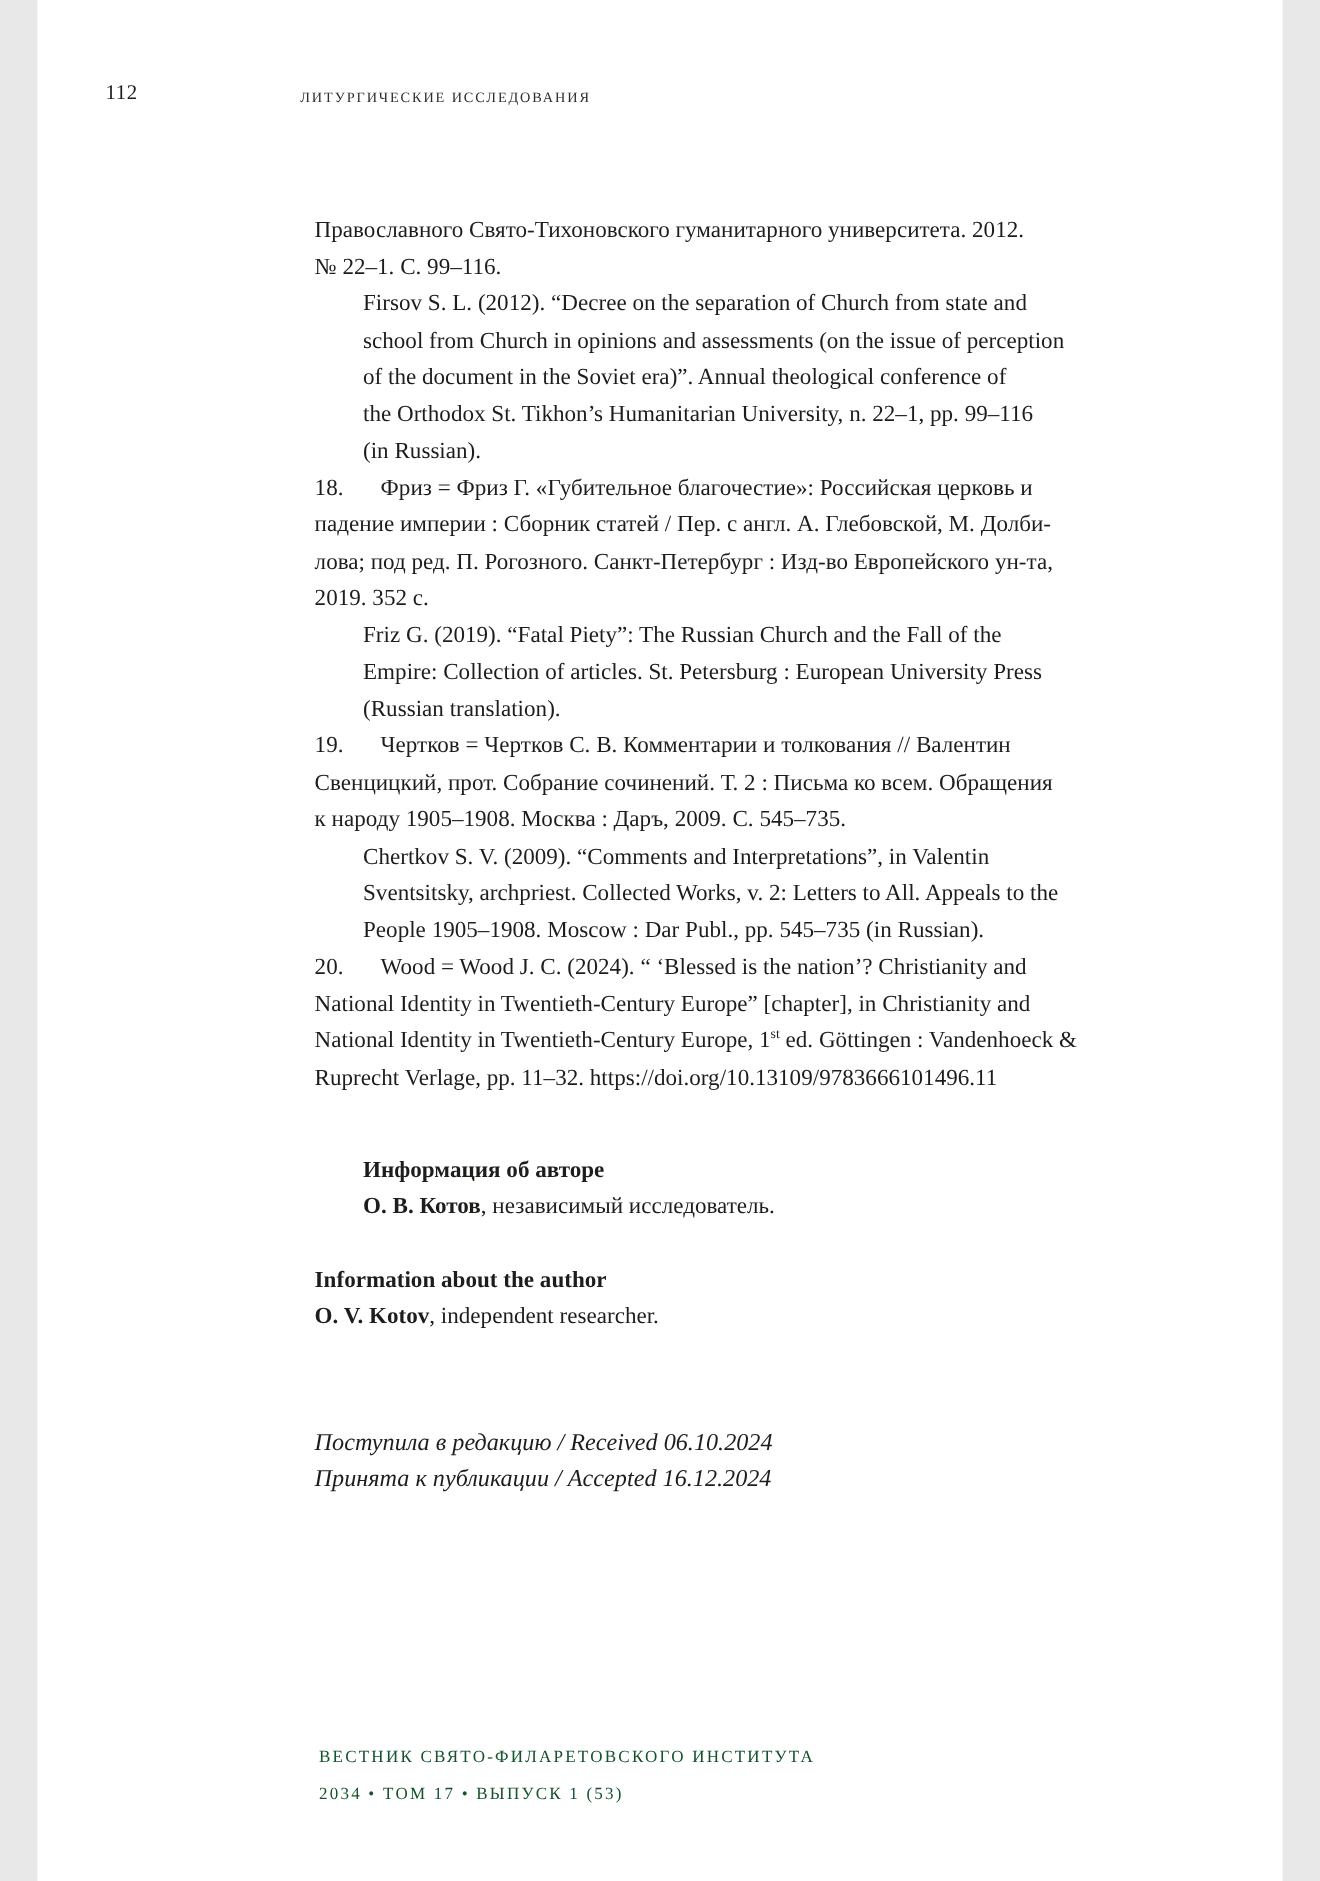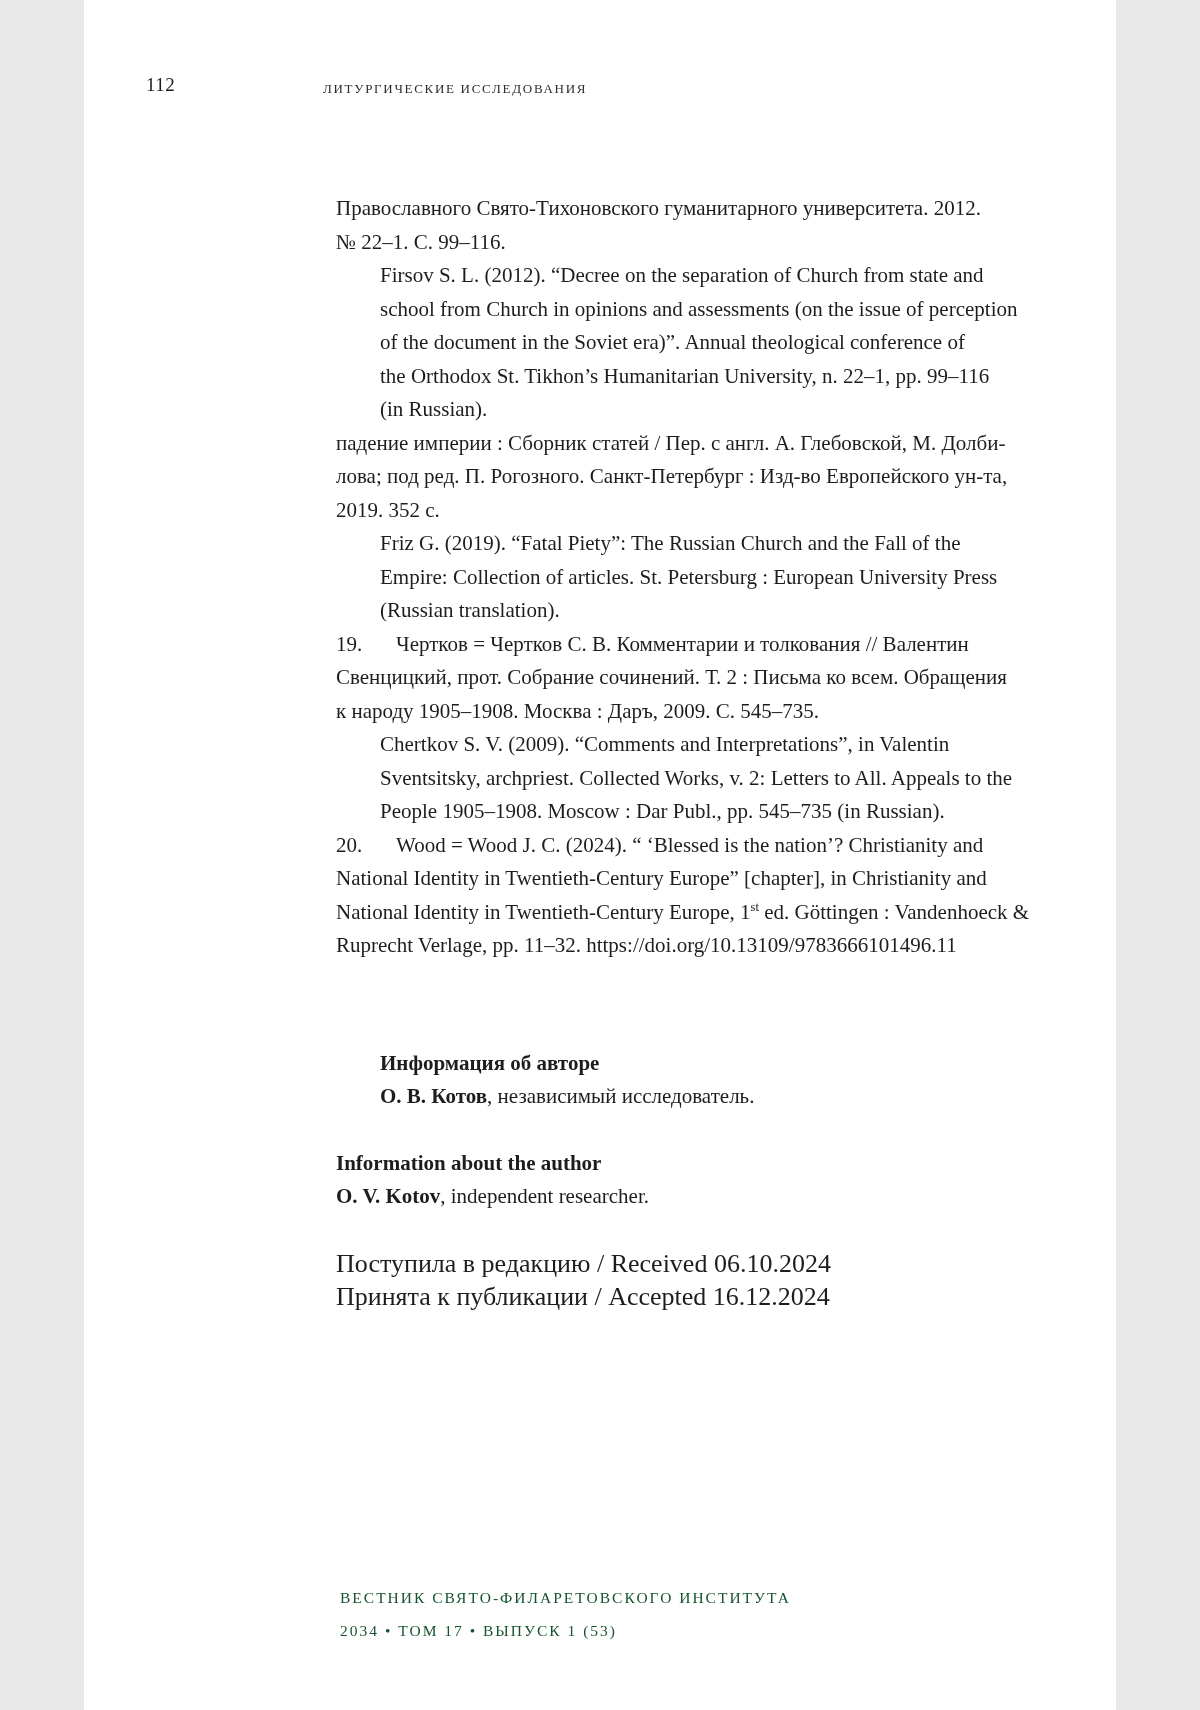--- a/index.html
+++ b/index.html
@@ -1,17 +1,17 @@
 <!DOCTYPE html>
 <html><head>
 <meta charset="utf-8">
 <style>
   html,body { margin:0; padding:0; background:#e8e8e8; }
   .page {
-    position:relative; width:1032px; height:1710px; margin:0 auto;
+    position:relative; width:1132px; height:1710px; margin:0 auto;
     background:#ffffff; color:#1d1d1b;
     font-family:"Liberation Serif","DejaVu Serif",serif;
     overflow:hidden;
   }
   
   .pagenum { position:absolute; left:62px; top:74px; font-size:19px; letter-spacing:0.5px; }
   .runtitle { position:absolute; left:239px; top:81px; font-size:13px; letter-spacing:1.7px; color:#2c2c2a; }
   
   .bib { position:absolute; left:252px; top:176px; font-size:21px; line-height:33.5px;margin-top:16px; }
   .bib .line { white-space:pre; }
@@ -20,21 +20,21 @@
   .i { }
   .sup { vertical-align:super; font-size:12.5px; line-height:0; letter-spacing:0; }
   .link { color:inherit; text-decoration:none; cursor:pointer; }
   
   .authors { position:absolute; left:252px; font-size:21px; line-height:33px; }
   .authors.ru { top:1047px;margin-left:44px; }
   .authors.en { top:1147px; }
   .bold { font-weight:bold; }
   .authors .row { white-space:pre; }
   
-  .dates { position:absolute; left:252px; top:1247px; font-size:26px; line-height:33px; }
+  .dates { position:absolute; left:252px; top:1294px; font-size:22px; line-height:33px;font-style:italic; }
   .dates .line { white-space:pre; }
   
   .footer { position:absolute; left:256px; top:1581px; font-size:15.5px; line-height:33px; letter-spacing:2px; color:#14532d; }
   .footer .line { white-space:pre; }
 </style>
 </head>
 <body>
 
 <div class="page">
 
@@ -42,20 +42,21 @@
   <span class="runtitle">ЛИТУРГИЧЕСКИЕ ИССЛЕДОВАНИЯ</span>
 
   <div class="bib">
       <div class="line flush"><span>Православного Свято-Тихоновского гуманитарного университета. 2012.</span></div>
       <div class="line flush"><span>№ 22–1. С. 99–116.</span></div>
       <div class="line trans"><span>Firsov S. L. (2012). “Decree on the separation of Church from state and</span></div>
       <div class="line trans"><span>school from Church in opinions and assessments (on the issue of perception</span></div>
       <div class="line trans"><span>of the document in the Soviet era)”. </span><span class="i">Annual theological conference of</span></div>
       <div class="line trans"><span class="i">the Orthodox St. Tikhon’s Humanitarian University</span><span>, n. 22–1, pp. 99–116</span></div>
       <div class="line trans"><span>(in Russian).</span></div>
+      <div class="line entry"><span class="num">18.</span><span class="i">Фриз</span><span> = Фриз Г. «Губительное благочестие»: Российская церковь и</span></div>
       <div class="line flush"><span>падение империи : Сборник статей / Пер. с англ. А. Глебовской, М. Долби-</span></div>
       <div class="line flush"><span>лова; под ред. П. Рогозного. Санкт-Петербург : Изд-во Европейского ун-та,</span></div>
       <div class="line flush"><span>2019. 352 с.</span></div>
       <div class="line trans"><span>Friz G. (2019). “Fatal Piety”: The Russian Church and the Fall of the</span></div>
       <div class="line trans"><span>Empire: Collection of articles. St. Petersburg : European University Press</span></div>
       <div class="line trans"><span>(Russian translation).</span></div>
       <div class="line entry"><span class="num">19.</span><span class="i">Чертков</span><span> = Чертков С. В. Комментарии и толкования // Валентин</span></div>
       <div class="line flush"><span>Свенцицкий, прот. Собрание сочинений. Т. 2 : Письма ко всем. Обращения</span></div>
       <div class="line flush"><span>к народу 1905–1908. Москва : Даръ, 2009. С. 545–735.</span></div>
       <div class="line trans"><span>Chertkov S. V. (2009). “Comments and Interpretations”, in Valentin</span></div>

